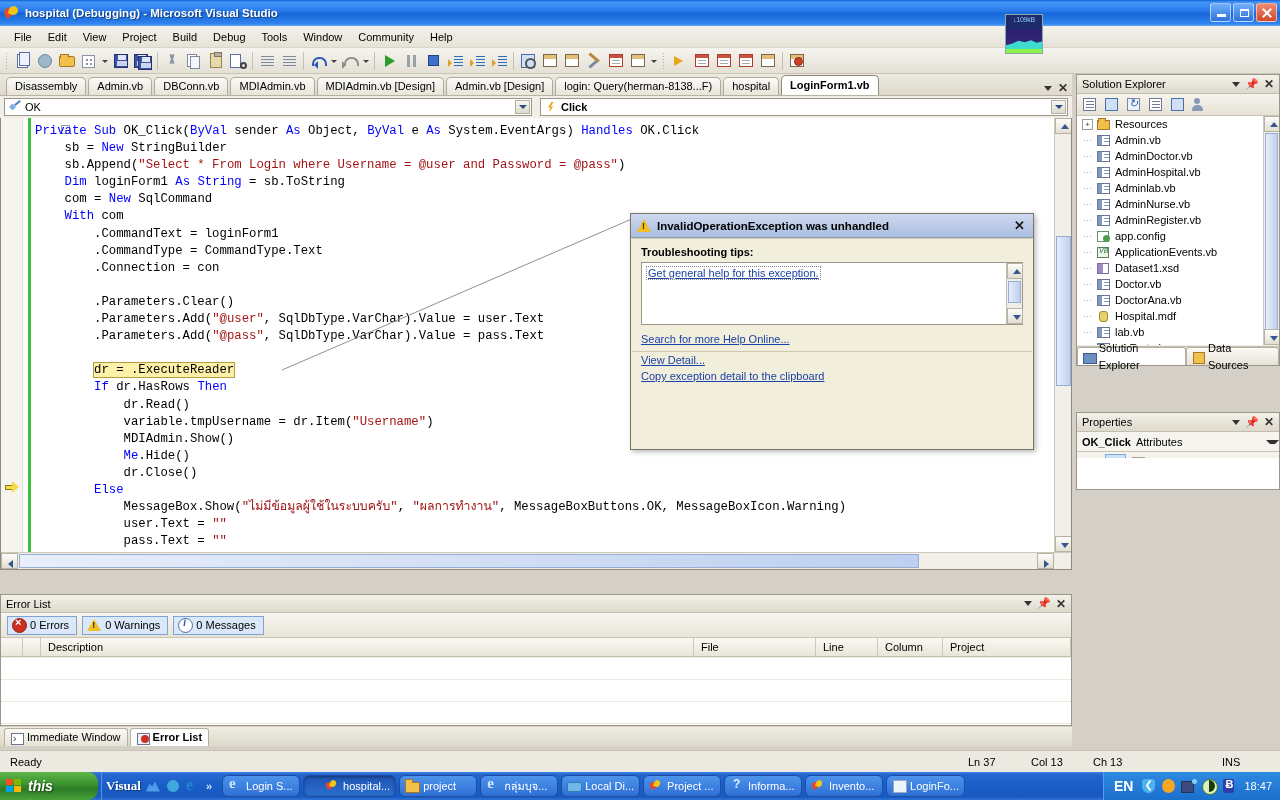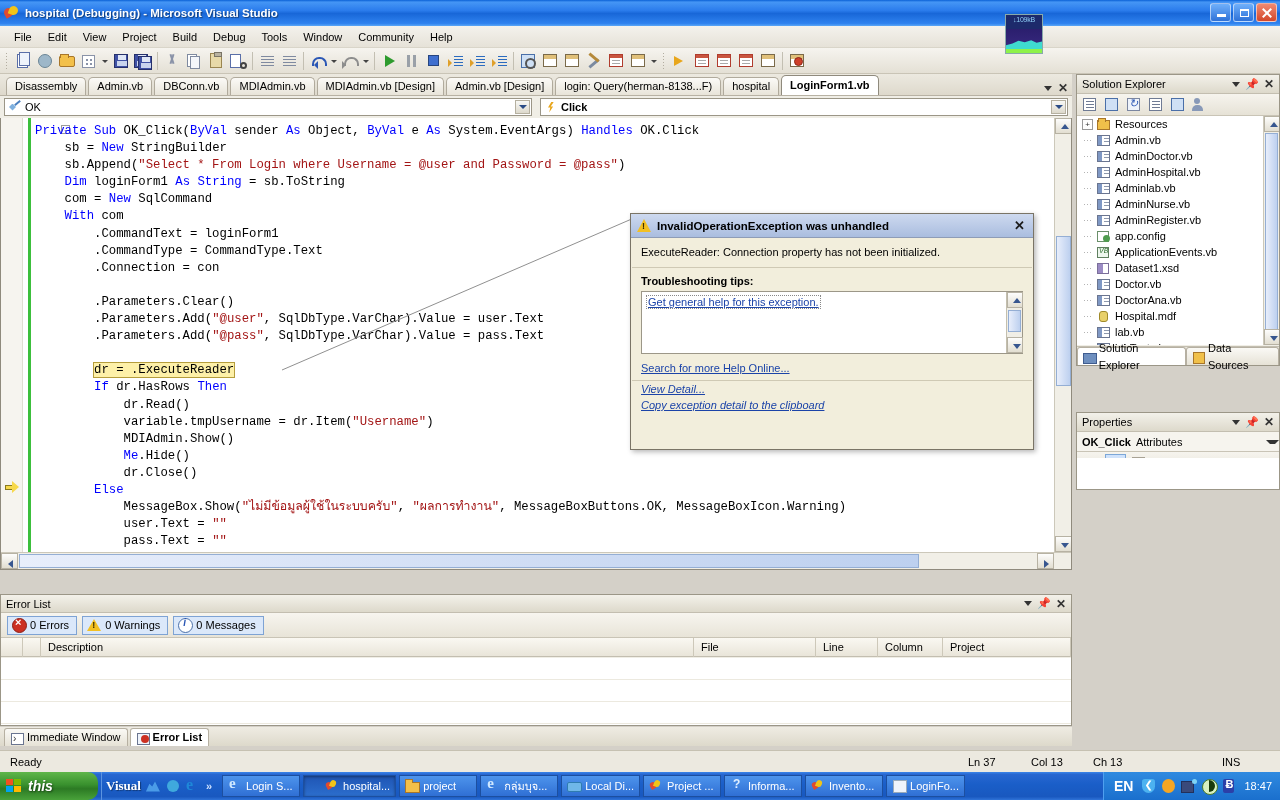--- a/index.html
+++ b/index.html
@@ -249,21 +249,21 @@
     margin:0 10px; height:63px; background:#fff; border:1px solid #9c9788; position:relative;
   }
   .excdlg .tiplink {
     margin:3px 4px; color:#1b43a8; text-decoration:underline; display:inline-block;
     border:1px dotted #888; padding:0 1px;
   }
   .excdlg .tipscroll { position:absolute; right:0; top:0; bottom:0; width:16px; background:#f0eee6; border-left:1px solid #c4bfae;}
   .excdlg .linkline { padding:8px 10px 6px 10px; }
   .excdlg .lnk { color:#1b43a8; text-decoration:underline; cursor:pointer; }
   .excdlg .actions { padding:6px 10px 2px 10px; font-weight:bold; }
-  .excdlg .actlink { padding:2px 10px;font-style:italic; }
+  .excdlg .actlink { padding:2px 10px; }
 
   
   .conn {
     position:absolute; left:0; top:118px; width:1072px; height:452px;
     pointer-events:none; z-index:15;
   }
 
   
   .solexp {
     position:absolute; left:1076px; top:74px; width:204px; height:292px;
@@ -415,21 +415,21 @@
   .google-txt { color:#fff; font-weight:bold; font-size:13px; font-family:"Liberation Serif",serif; text-shadow:1px 1px 1px rgba(0,0,0,.4);}
   .qli { width:15px;height:15px;position:relative; }
   .qli-msn::before{content:"";position:absolute;left:0;top:2px;width:14px;height:11px;background:#4a9be8;clip-path:polygon(0 100%,25% 30%,45% 55%,65% 10%,100% 100%);}
   .qli-ie::before{content:"e";position:absolute;left:0;top:-3px;font-size:16px;font-weight:bold;color:#1e88d8;font-family:"Liberation Serif",serif;}
   .qli-m::before{content:"";position:absolute;left:1px;top:1px;width:12px;height:12px;border-radius:50%;background:#3fa9dd;}
   .qchev { color:#cfe2ff; font-size:11px; font-weight:bold; }
   .tasks { display:flex; align-items:center; height:28px; gap:3px; margin-left:6px; flex:1; }
   .tbtn {
     height:22px; min-width:78px; max-width:95px; display:flex; align-items:center;
     background: linear-gradient(to bottom,#4d94ec,#2f6fd4);
-    border:1px solid #1c4fa0; border-radius:0; padding:0 5px;
+    border:1px solid #1c4fa0; border-radius:6px; padding:0 5px;
     color:#fff; font-size:11px; white-space:nowrap; overflow:hidden;
   }
   .tbtn.active { background: linear-gradient(to bottom,#1f55b4,#2c6ecd); box-shadow: inset 0 1px 3px rgba(0,0,0,.4); padding-left: 21px; }
   .tbtn .ti { width:14px;height:14px;position:relative;margin-right:4px;flex:none; }
   .tbtn .tl { overflow:hidden; text-overflow:ellipsis; }
   .ti-ie::before{content:"e";position:absolute;left:1px;top:-4px;font-size:15px;font-weight:bold;color:#cfe8ff;font-family:"Liberation Serif",serif;}
   .ti-vs::before{content:"";position:absolute;left:1px;top:3px;width:6px;height:7px;border-radius:50% 50% 50% 0;background:#e04a2f;transform:rotate(-30deg);}
   .ti-vs::after{content:"";position:absolute;left:5px;top:1px;width:6px;height:7px;border-radius:50% 50% 50% 0;background:#f0c419;transform:rotate(20deg);}
   .ti-folder::before{content:"";position:absolute;left:0;top:3px;width:13px;height:9px;background:#f3c04a;border:1px solid #a8762a;}
   .ti-folder::after{content:"";position:absolute;left:0;top:0px;width:6px;height:3px;background:#f3c04a;border:1px solid #a8762a;border-bottom:none;}
@@ -678,21 +678,20 @@
   <svg class="conn">
     <line x1="282" y1="252" x2="634" y2="100" stroke="#909090" stroke-width="1"></line>
   </svg>
 
   <div class="excdlg">
     <div class="dh">
       <span class="warn-tri"></span>
       <span class="dh-t">InvalidOperationException was unhandled</span>
       <span class="dh-x">✕</span>
     </div>
-    <div class="dmsg">ExecuteReader: Connection property has not been initialized.</div>
     <div class="dsep"></div>
     <div class="dsub">Troubleshooting tips:</div>
     <div class="tipbox">
       <span class="tiplink">Get general help for this exception.</span>
       <div class="tipscroll">
         <div class="sb-btn sb-up" style="width:16px;">
             <i></i>
           </div>
         <div class="sb-thumb" style="left:1px;top:18px;width:13px;height:22px;"></div>
         <div class="sb-btn sb-dn" style="width:16px;position:absolute;bottom:0;">

